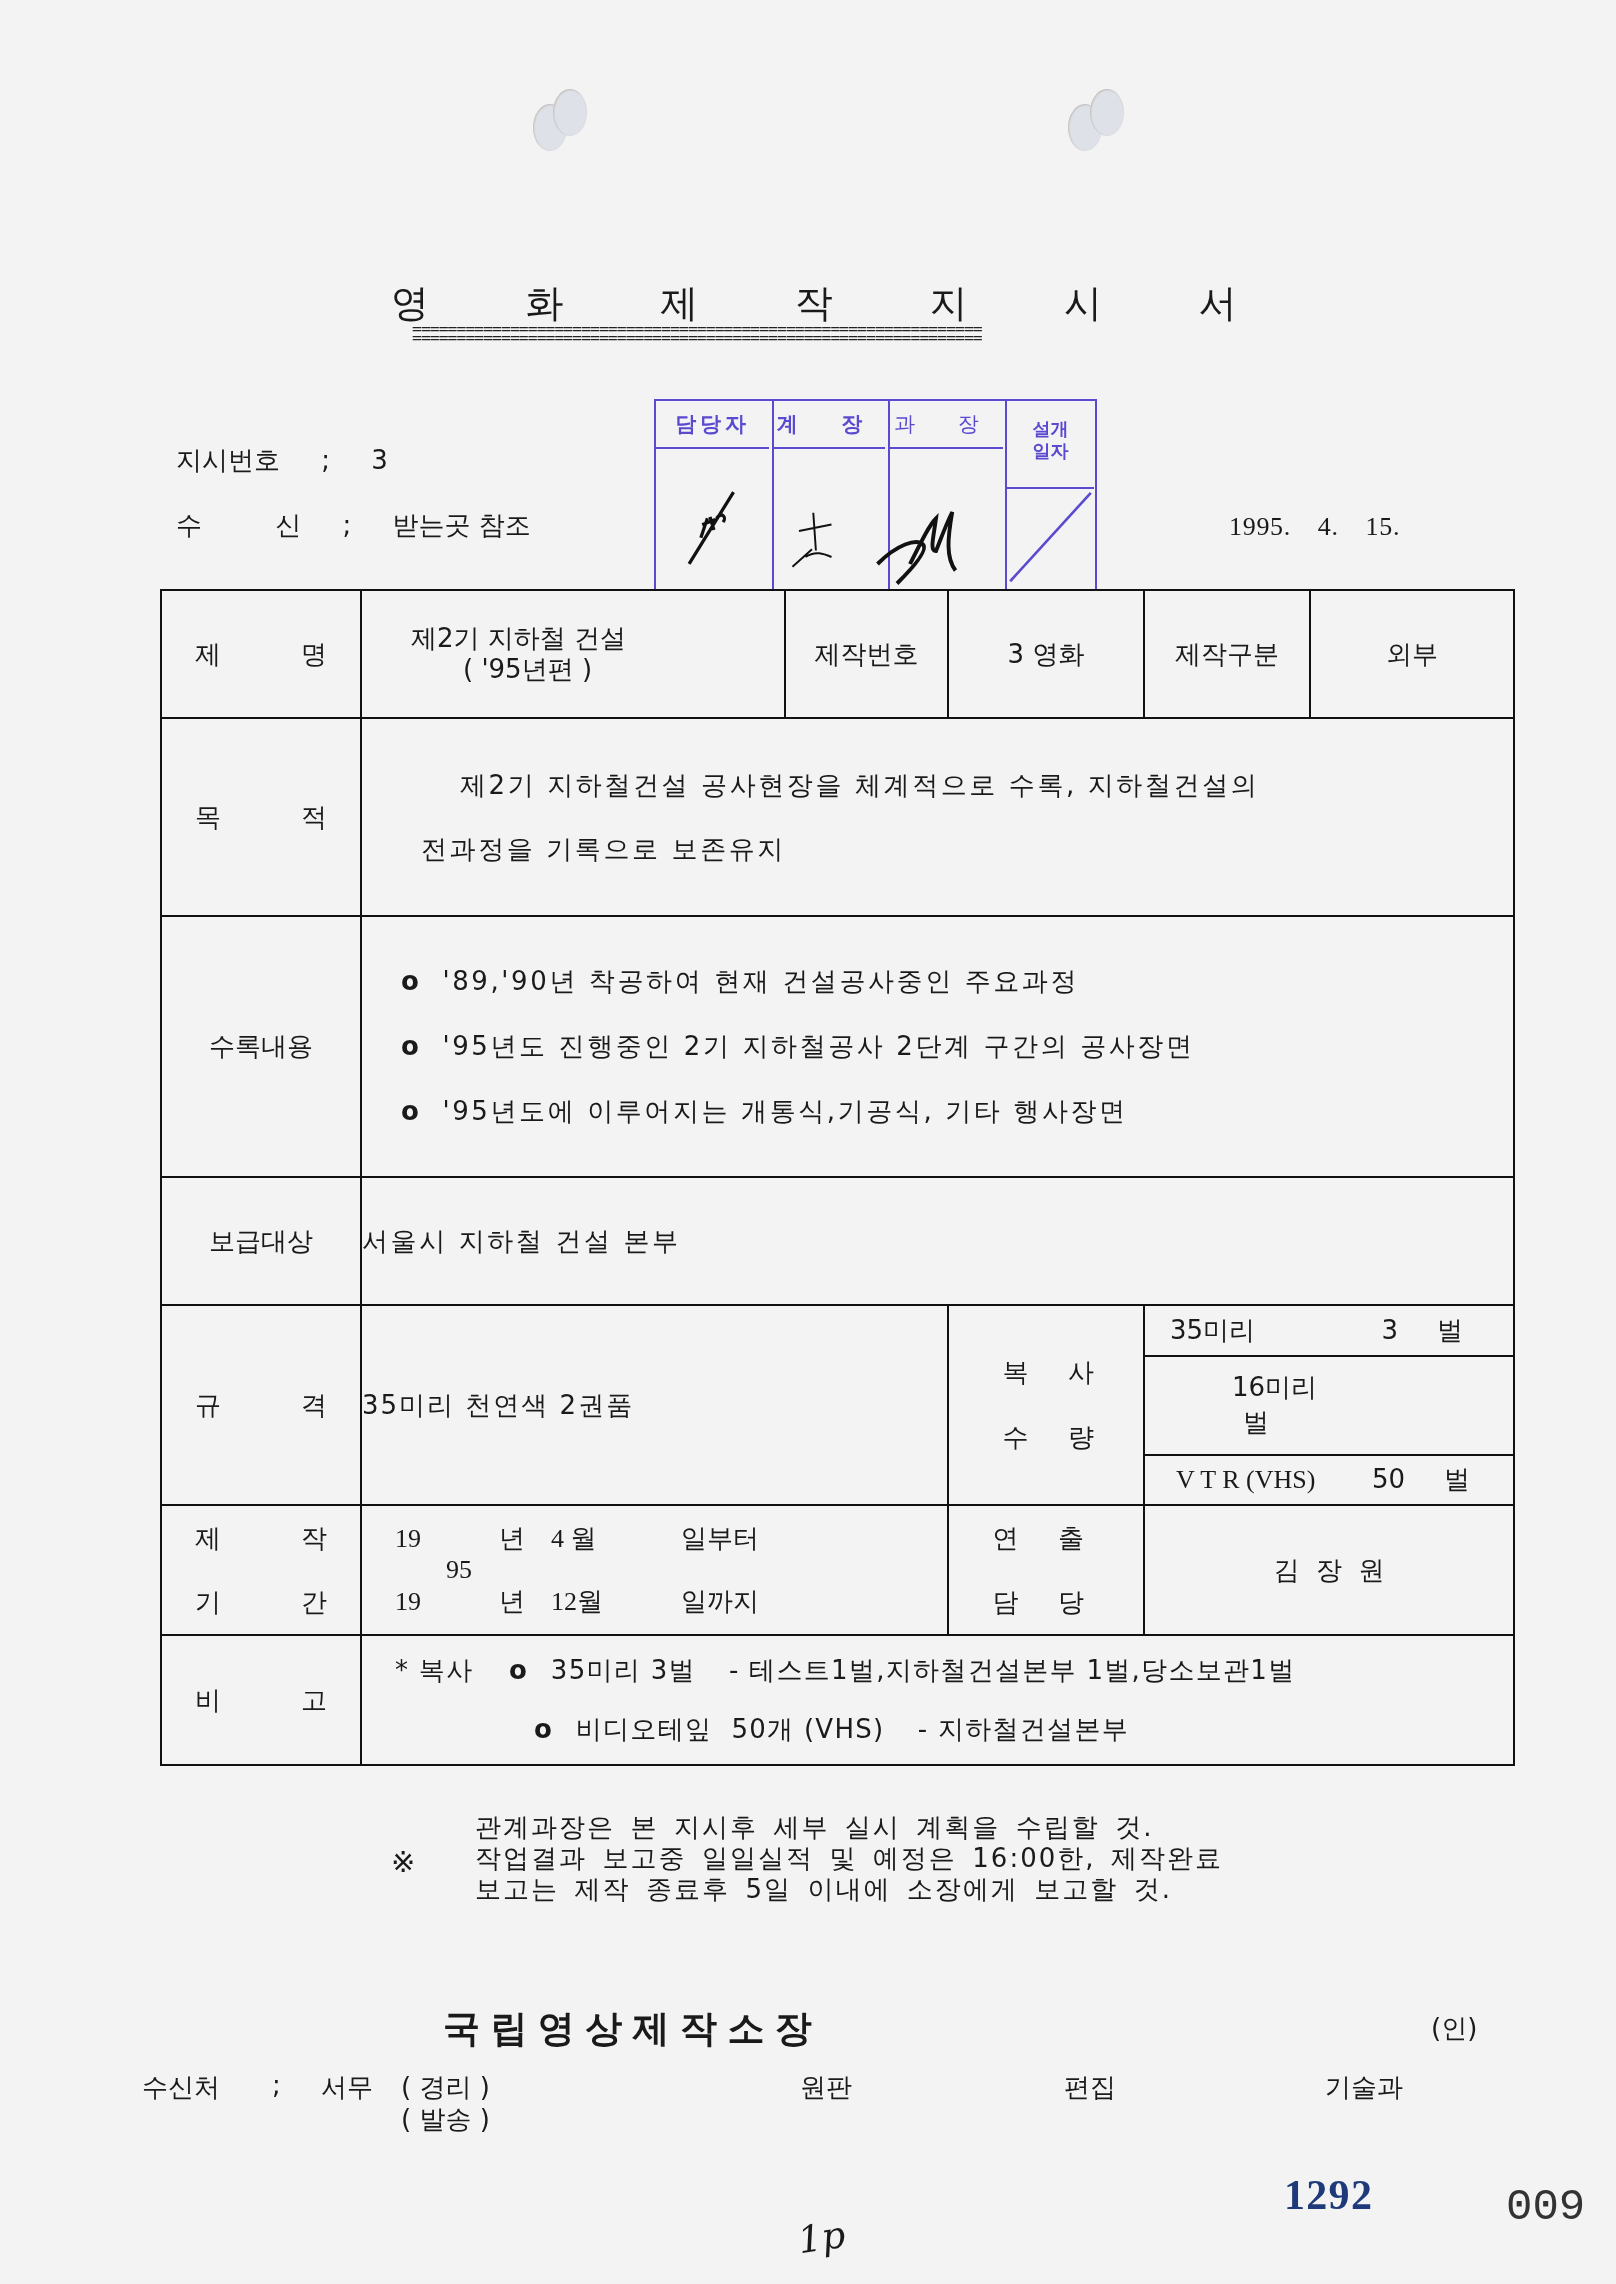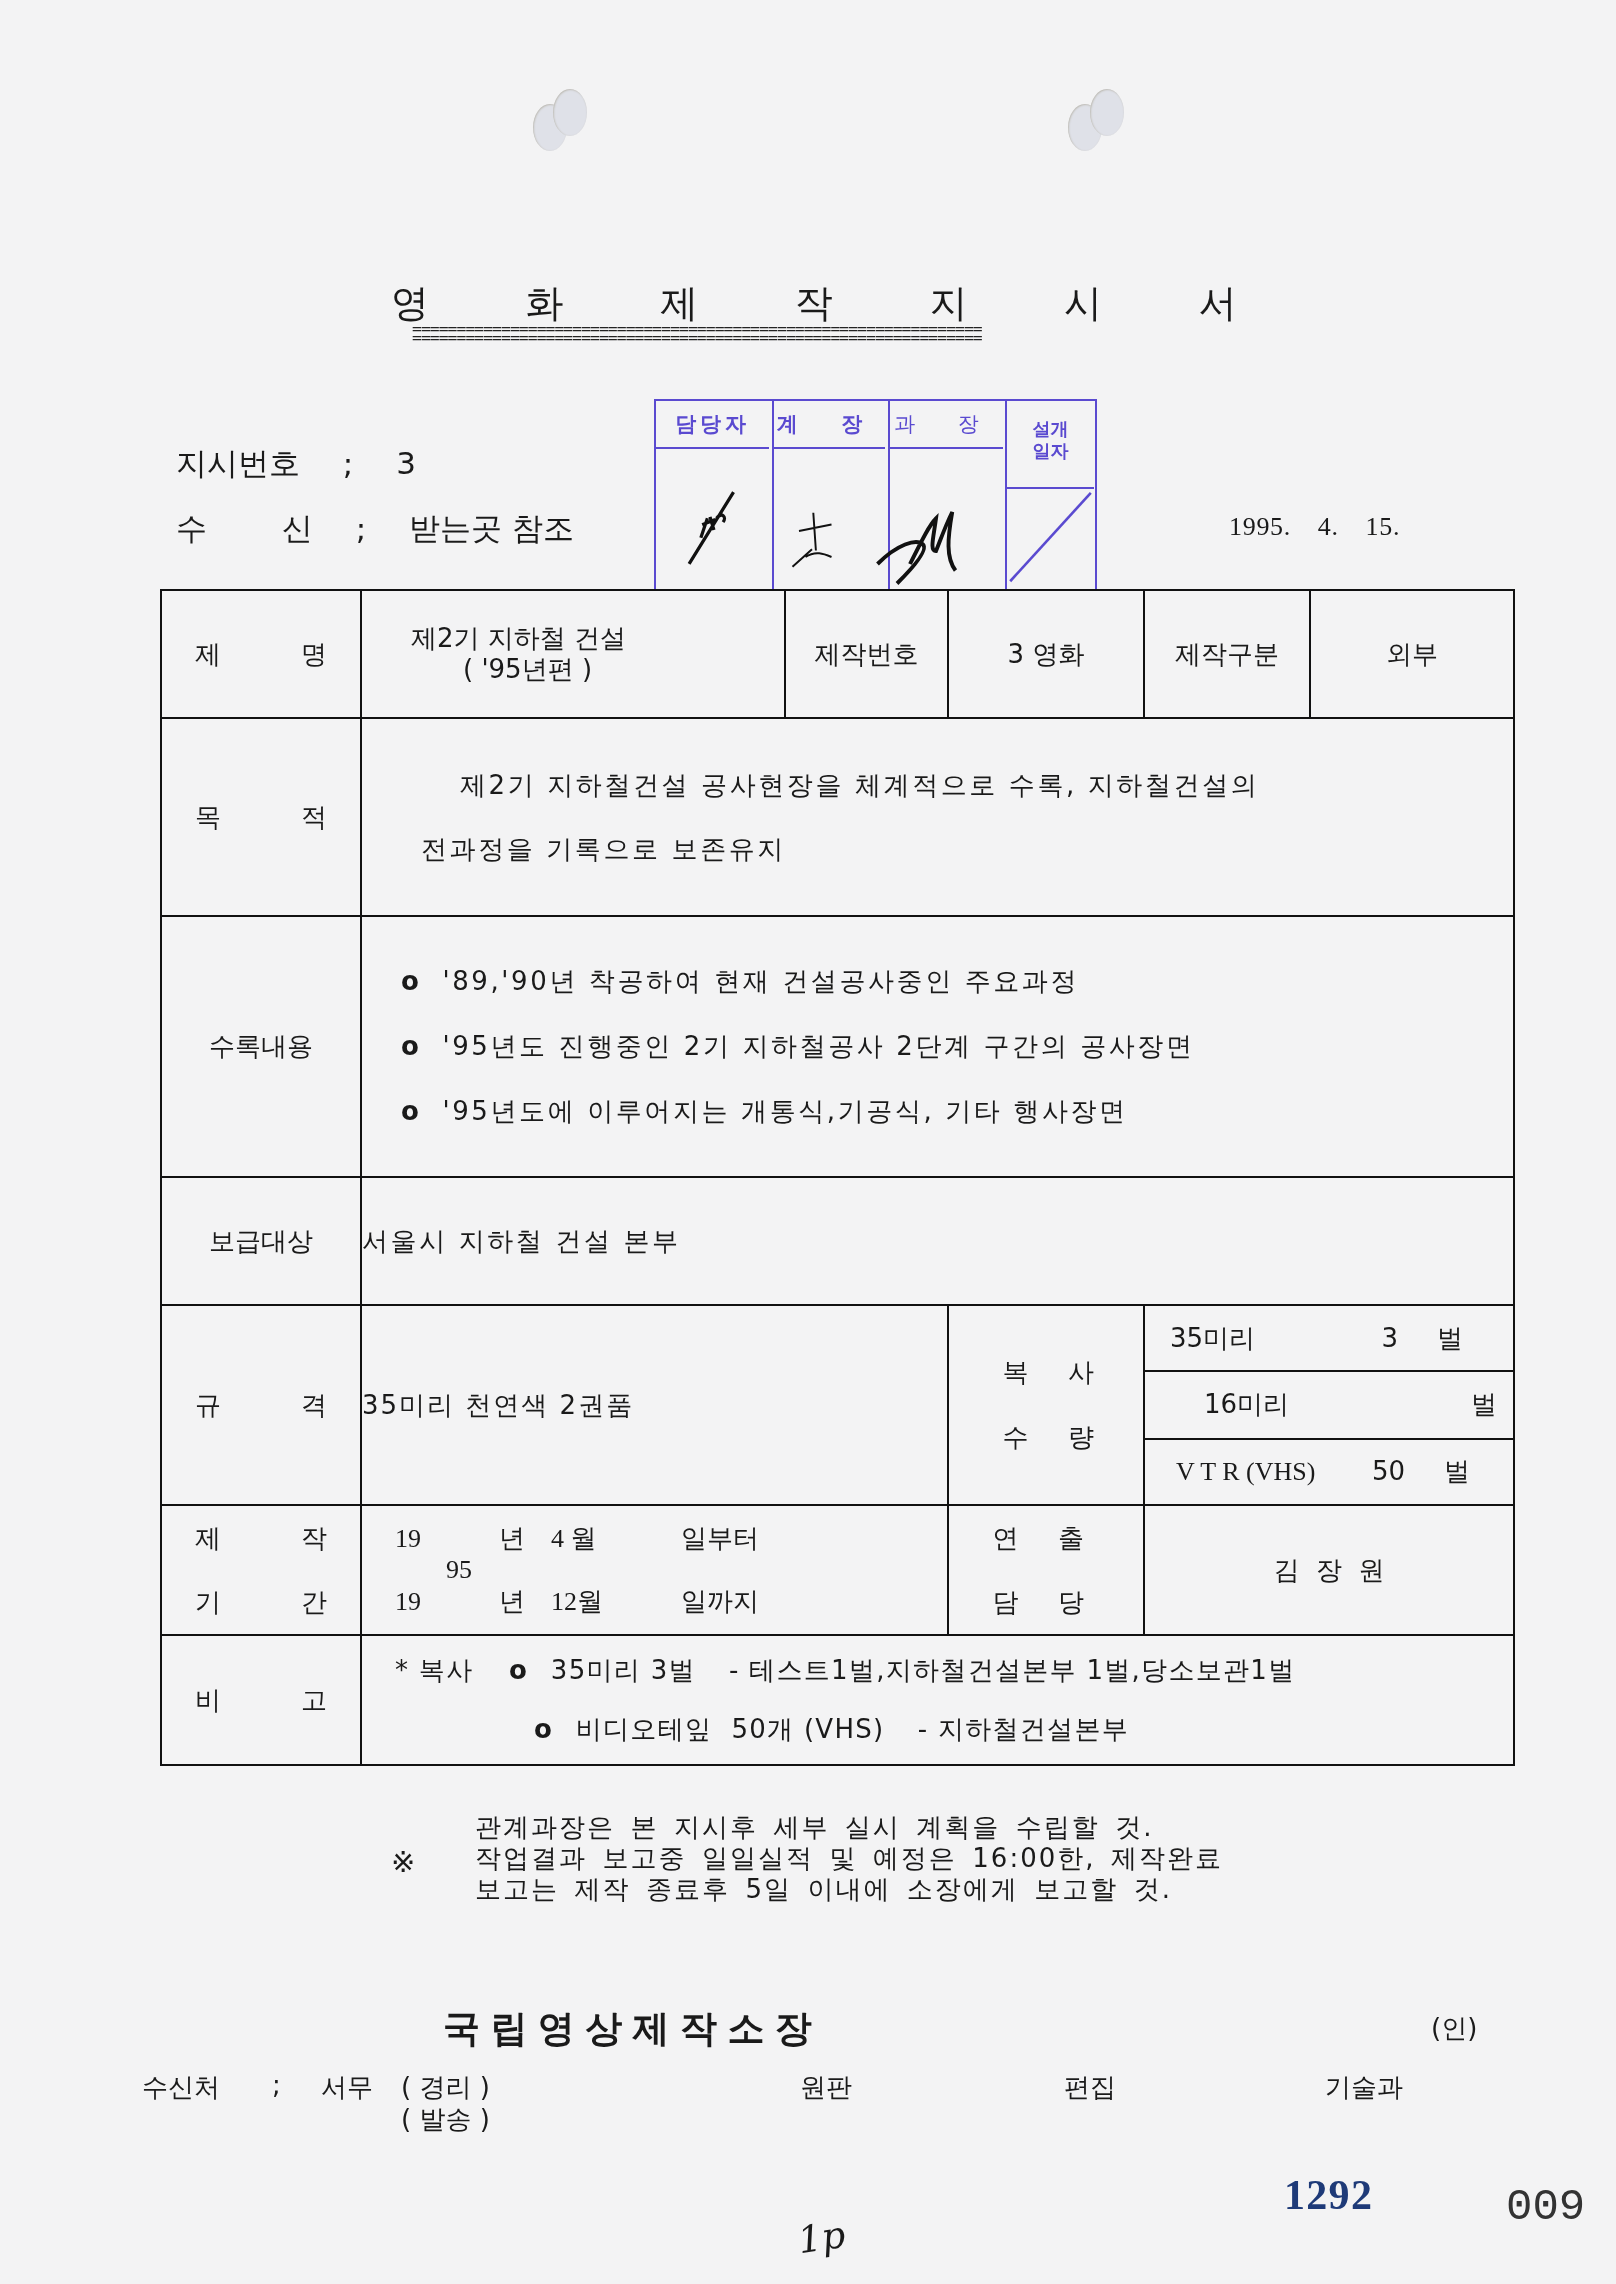--- a/index.html
+++ b/index.html
@@ -18,21 +18,21 @@
     left:391px; top:277px; width:847px; height:52px;
     display:flex; justify-content:space-between; align-items:center;
     font-size:38px; letter-spacing:1.3px;
   }
   .title span { display:inline-block; }
   .equals {
     left:412px; top:324px; width:834px;
     font-family:"DejaVu Sans Mono", monospace; font-size:16.3px; line-height:9px;
     letter-spacing:-0.9px; white-space:nowrap; overflow:hidden; color:#222;
   }
-  .meta { font-size:31px; }
+  .meta { font-size:26px; }
   .date {
     left:1229px; top:512px; font-family:"Liberation Serif", serif; font-size:26px;
     word-spacing:19.6px; letter-spacing:0.7px;
   }
 
   
   .stamp { left:654px; top:399px; width:443px; height:192px; border:2.6px solid #5a4ad0; box-sizing:border-box; }
   .stamp .col { position:absolute; top:0; bottom:0; border-right:2.6px solid #5a4ad0; }
   .stamp .hd {
     position:absolute; top:0; height:46px; border-bottom:2.6px solid #5a4ad0;
@@ -201,21 +201,21 @@
     <td colspan="2" style="padding:0;">
       <table class="inner" style="width:100%;height:198px;border-collapse:collapse;font-size:26px;">
         <tbody>
               <tr>
                 <td style="border-top:none;border-left:none;border-right:none;padding-left:25px;">
           <span style="display:inline-block;width:163px;">35미리</span><span style="display:inline-block;width:65px;text-align:right;">3</span><span style="margin-left:39px;">벌</span>
         </td>
               </tr>
         <tr>
                 <td style="border-left:none;border-right:none;padding-left:59px;">
-          <span style="display:inline-block;width:163px;">16미리</span><span style="display:inline-block;width:65px;text-align:right;"></span><span style="margin-left:39px;">벌</span>
+          <span style="display:inline-block;width:163px;margin-left:28px;">16미리</span><span style="display:inline-block;width:65px;text-align:right;"></span><span style="margin-left:39px;">벌</span>
         </td>
               </tr>
         <tr>
                 <td style="border-bottom:none;border-left:none;border-right:none;padding-left:31px;">
           <span style="display:inline-block;width:190px;font-family:'Liberation Serif',serif;">V T R (VHS)</span><span style="display:inline-block;width:39px;text-align:right;">50</span><span style="margin-left:39px;">벌</span>
         </td>
               </tr>
       </tbody>
           </table>
     </td>

